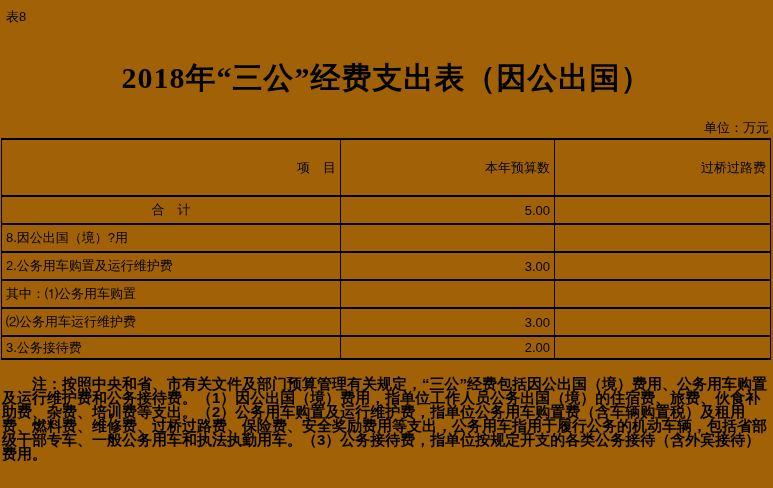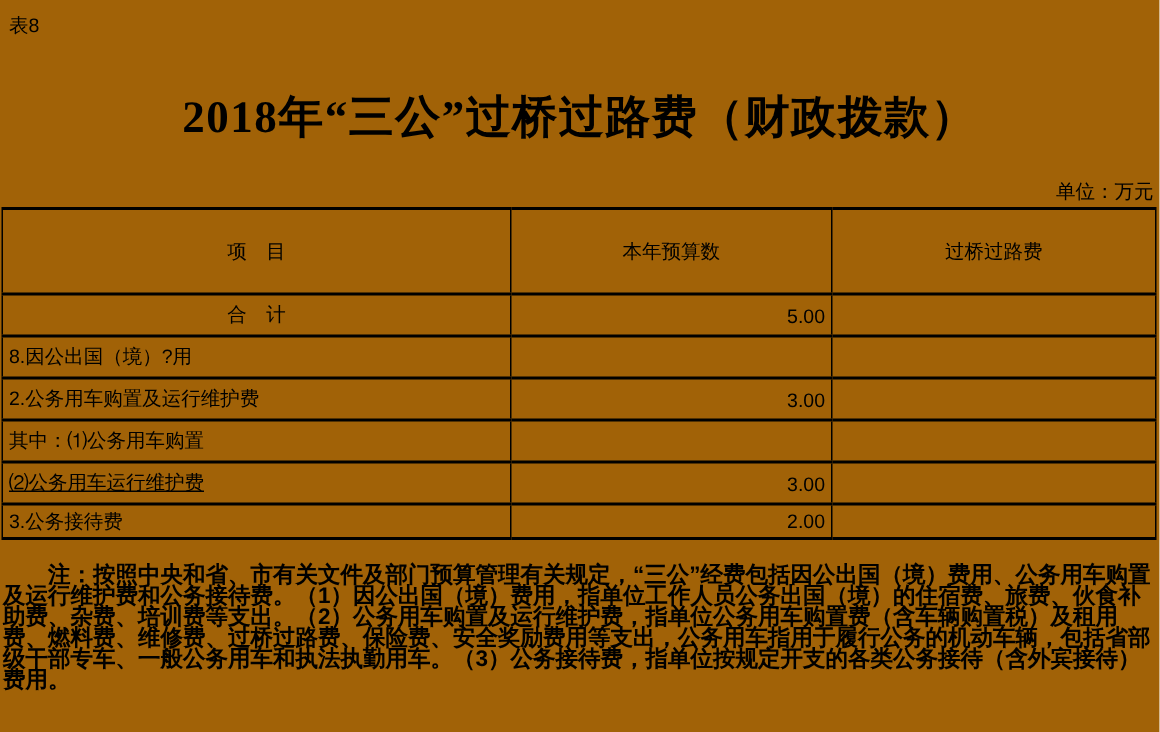--- a/index.html
+++ b/index.html
@@ -51,47 +51,47 @@
     border-left: 1px solid #000;
     border-right: 1px solid #000;
     border-top: 2px solid #000;
     border-bottom: 2px solid #000;
     font-size: 13px;
     padding: 0 4px;
     vertical-align: middle;
     overflow: hidden;
     white-space: nowrap;
   }
-  tr.hdr td { height: 55px; text-align: center; }
+  tr.hdr td { height: 55px; text-align: right; }
   tr.row td { height: 26px; }
   tr.row-last td { height: 21px; }
   td.center { text-align: center; }
   td.num { text-align: right; }
-  td.indent { padding-left: 42px; text-decoration: underline; }
+  td.indent { padding-left: 42px; }
   .footnote {
     position: absolute;
     left: 2px;
     top: 377px;
     width: 769px;
     font-size: 15px;
     line-height: 14px;
     font-weight: bold;
     text-align: left;
     text-indent: 2em;
     word-break: break-all;
   }
 </style>
 </head>
 <body>
 
 <div class="doc">
 
   <div class="sheet-label">表8</div>
 
-  <div class="doc-title">2018年“三公”过桥过路费（财政拨款）</div>
+  <div class="doc-title">2018年“三公”经费支出表（因公出国）</div>
 
   <div class="unit-label">单位：万元</div>
 
   <table class="budget">
     <colgroup>
         <col class="c1">
         <col class="c2">
         <col class="c3">
       </colgroup>
     <tbody>

